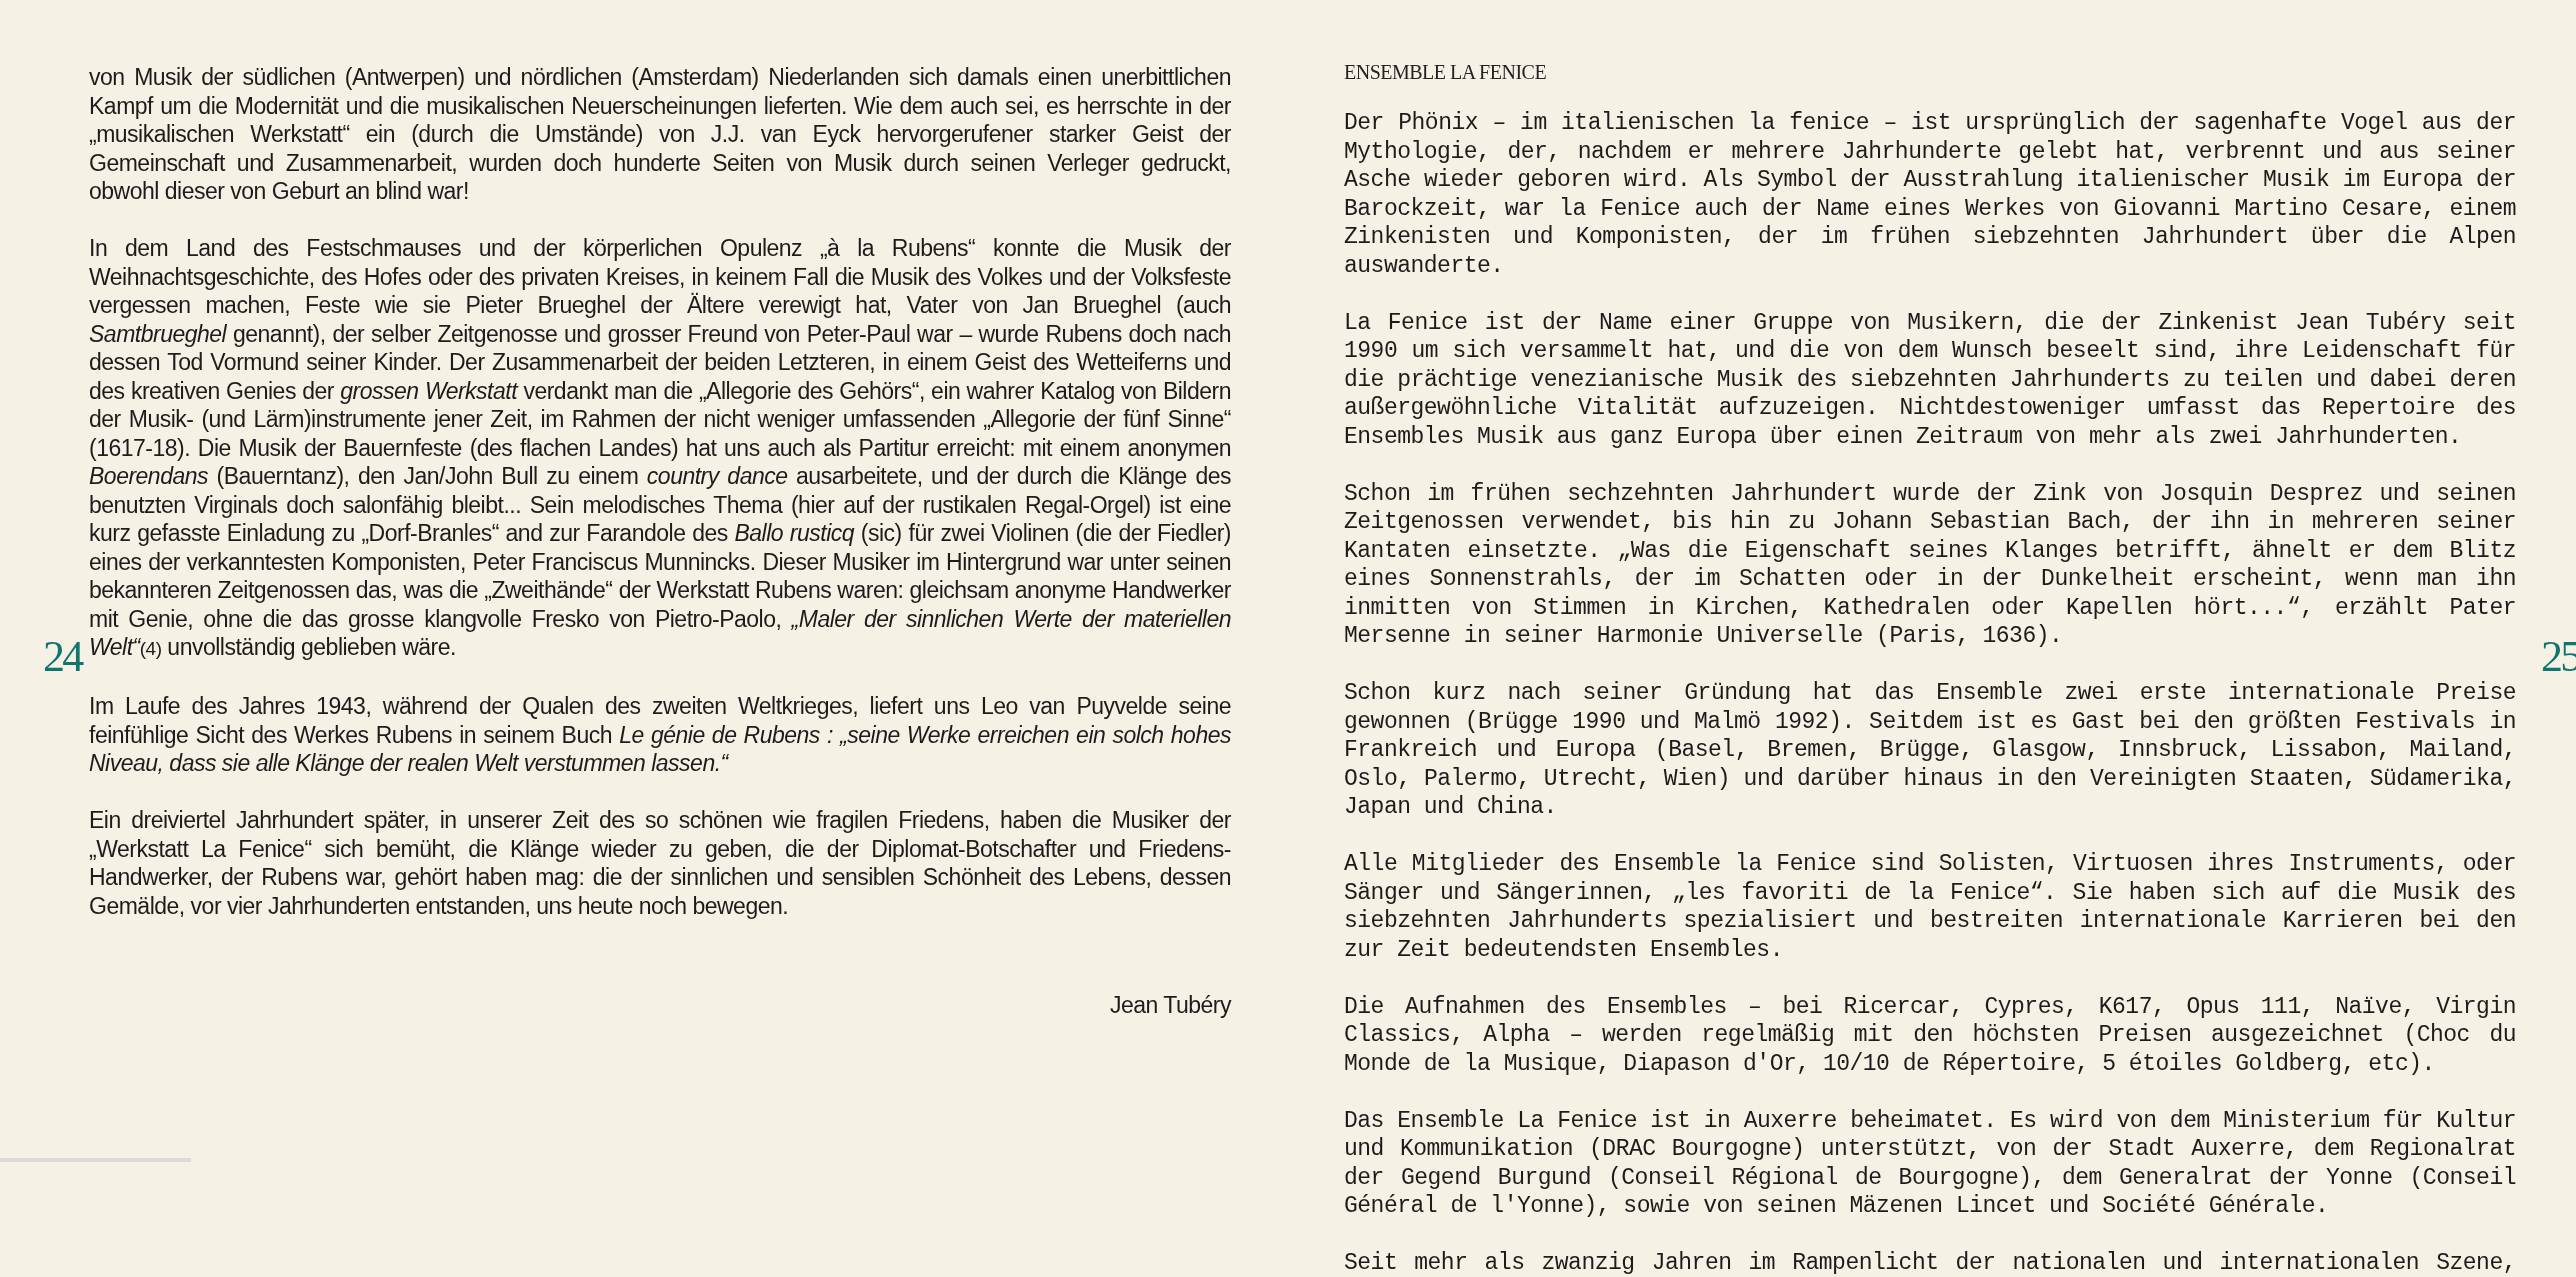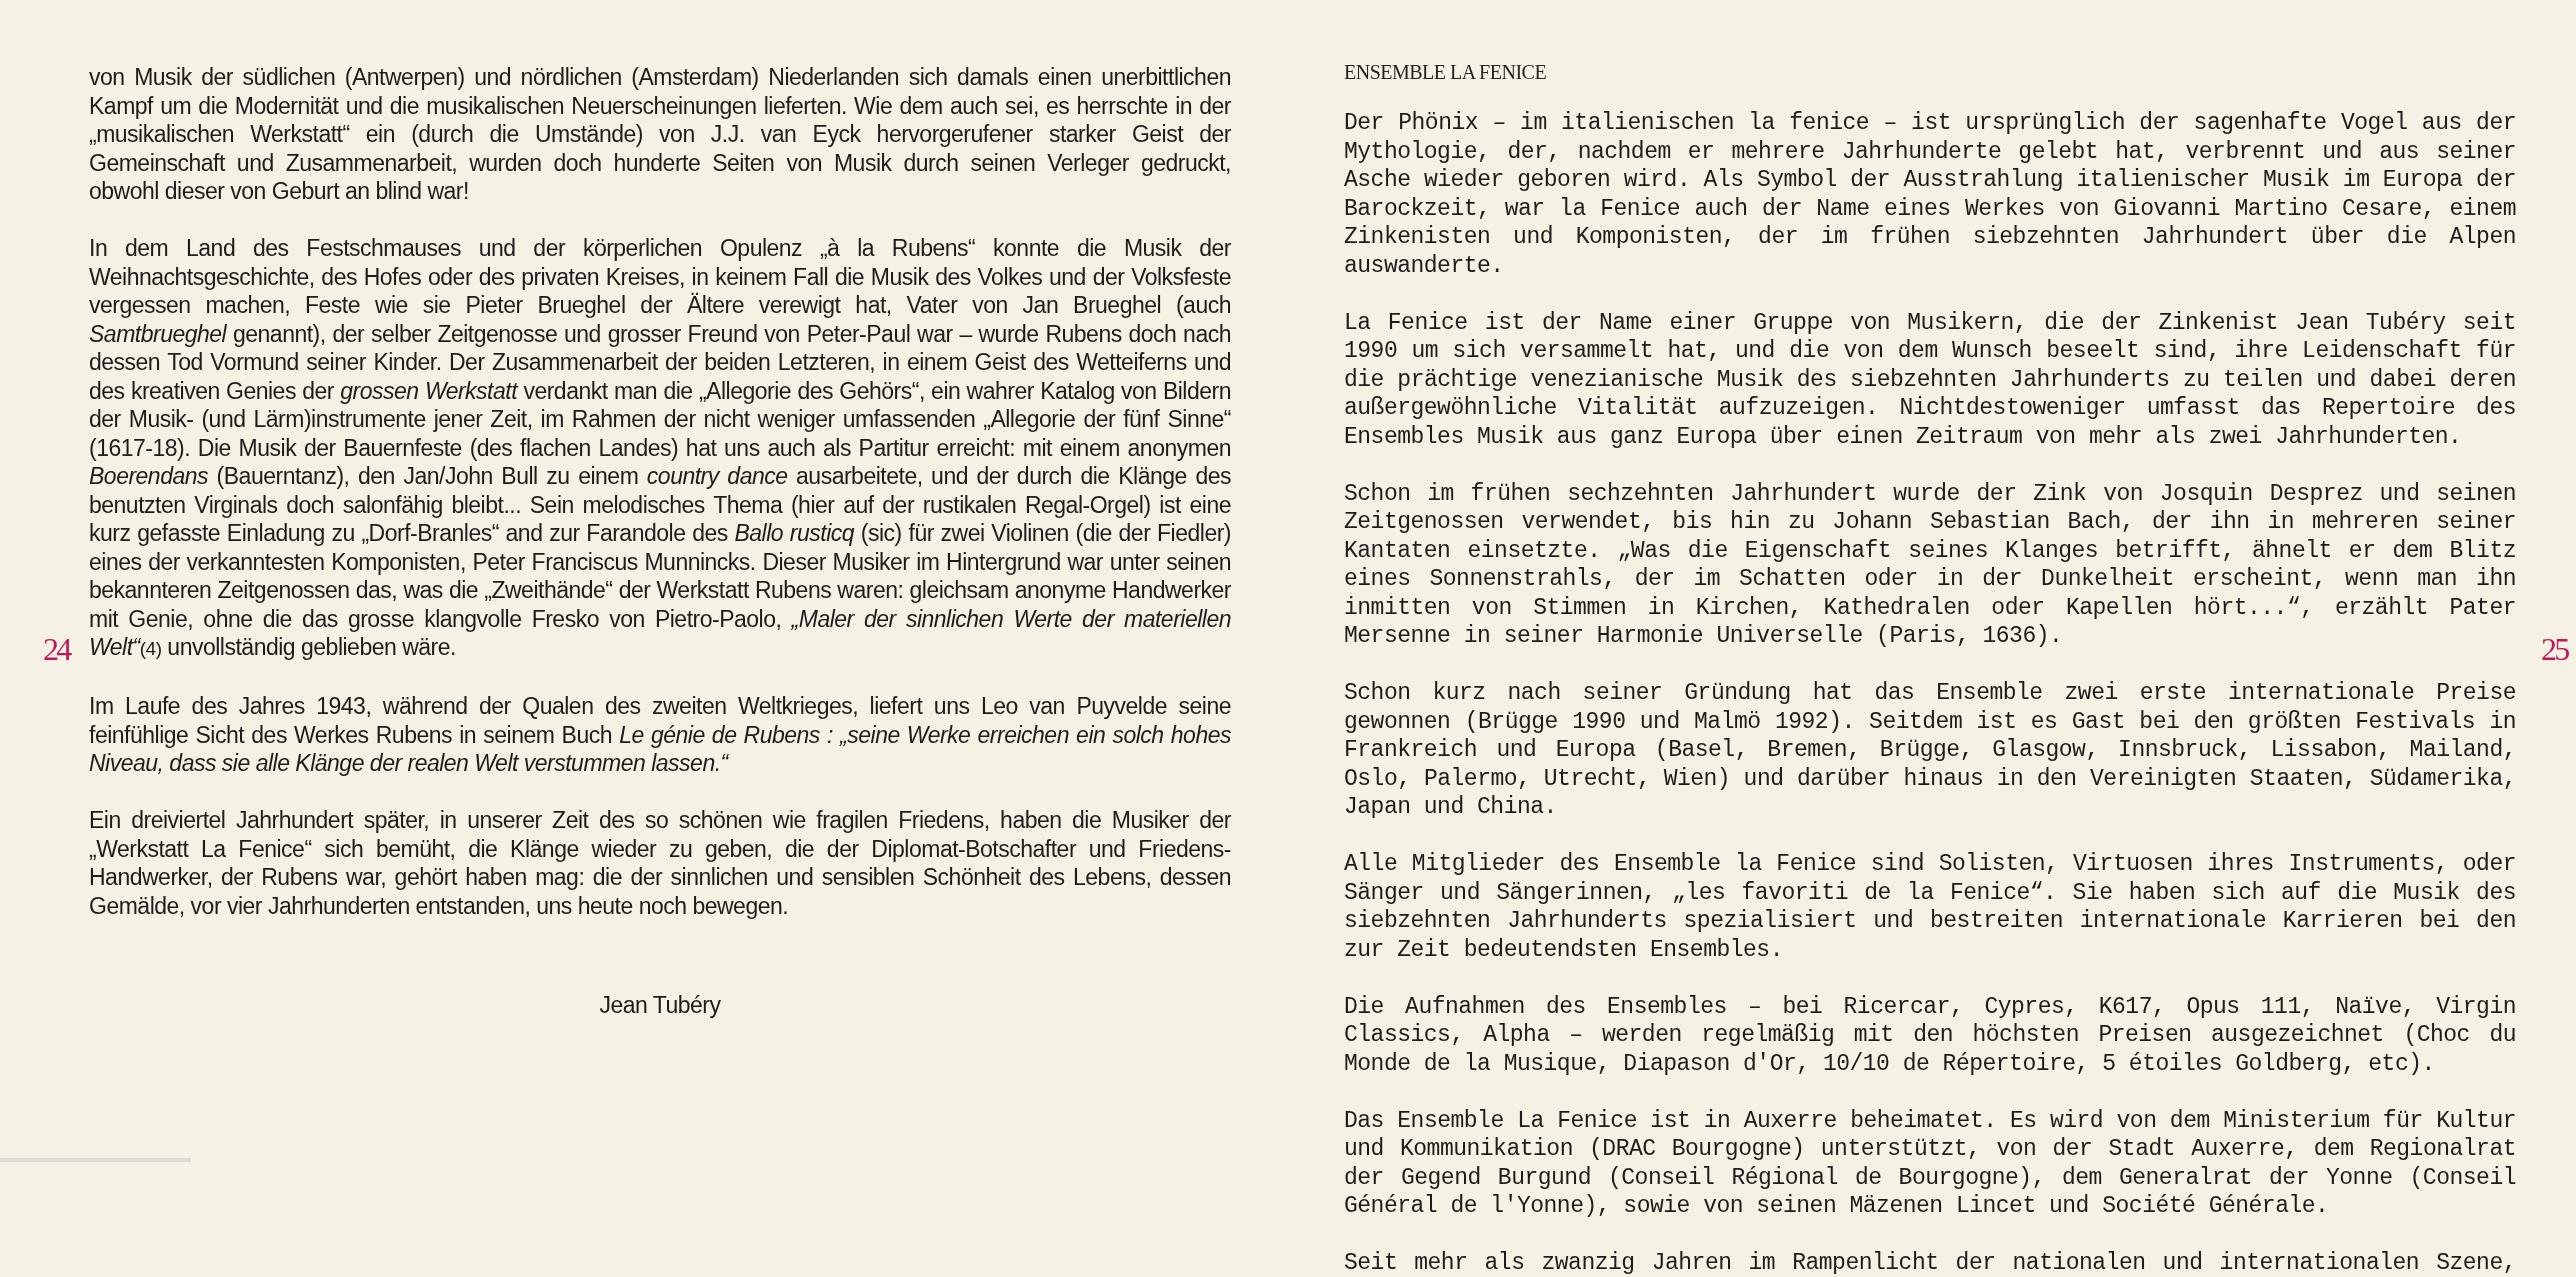--- a/index.html
+++ b/index.html
@@ -43,39 +43,39 @@
     .signature {
       position: absolute;
       left: 89px;
       top: 991px;
       width: 1142px;
       text-align: right;
       font-size: 23px;
       line-height: 28.5px;
       letter-spacing: -0.5px;
     }
-    .signature div { display: block; text-align: center; }
+    .signature div { display: block; }
 
     .heading {
       position: absolute;
       left: 56px;
       top: 61px;
       font-family: "Liberation Serif", "DejaVu Serif", serif;
       font-size: 20px;
       letter-spacing: -0.5px;
       color: #222;
       font-weight: normal;
       margin: 0;
     }
 
     .page-number {
       position: absolute;
       font-family: "Liberation Serif", "DejaVu Serif", serif;
-      font-size: 32px;
-      color: #be185d;
+      font-size: 44px;
+      color: #0f766e;
       letter-spacing: -2.7px;
     }
     .page-left .page-number { left: 43px; top: 631px; }
     .page-right .page-number { left: 1213px; top: 631px; margin-left: 40px; }
 
     .footnote-rule {
       position: absolute;
       left: 0;
       top: 1158px;
       width: 191px;

